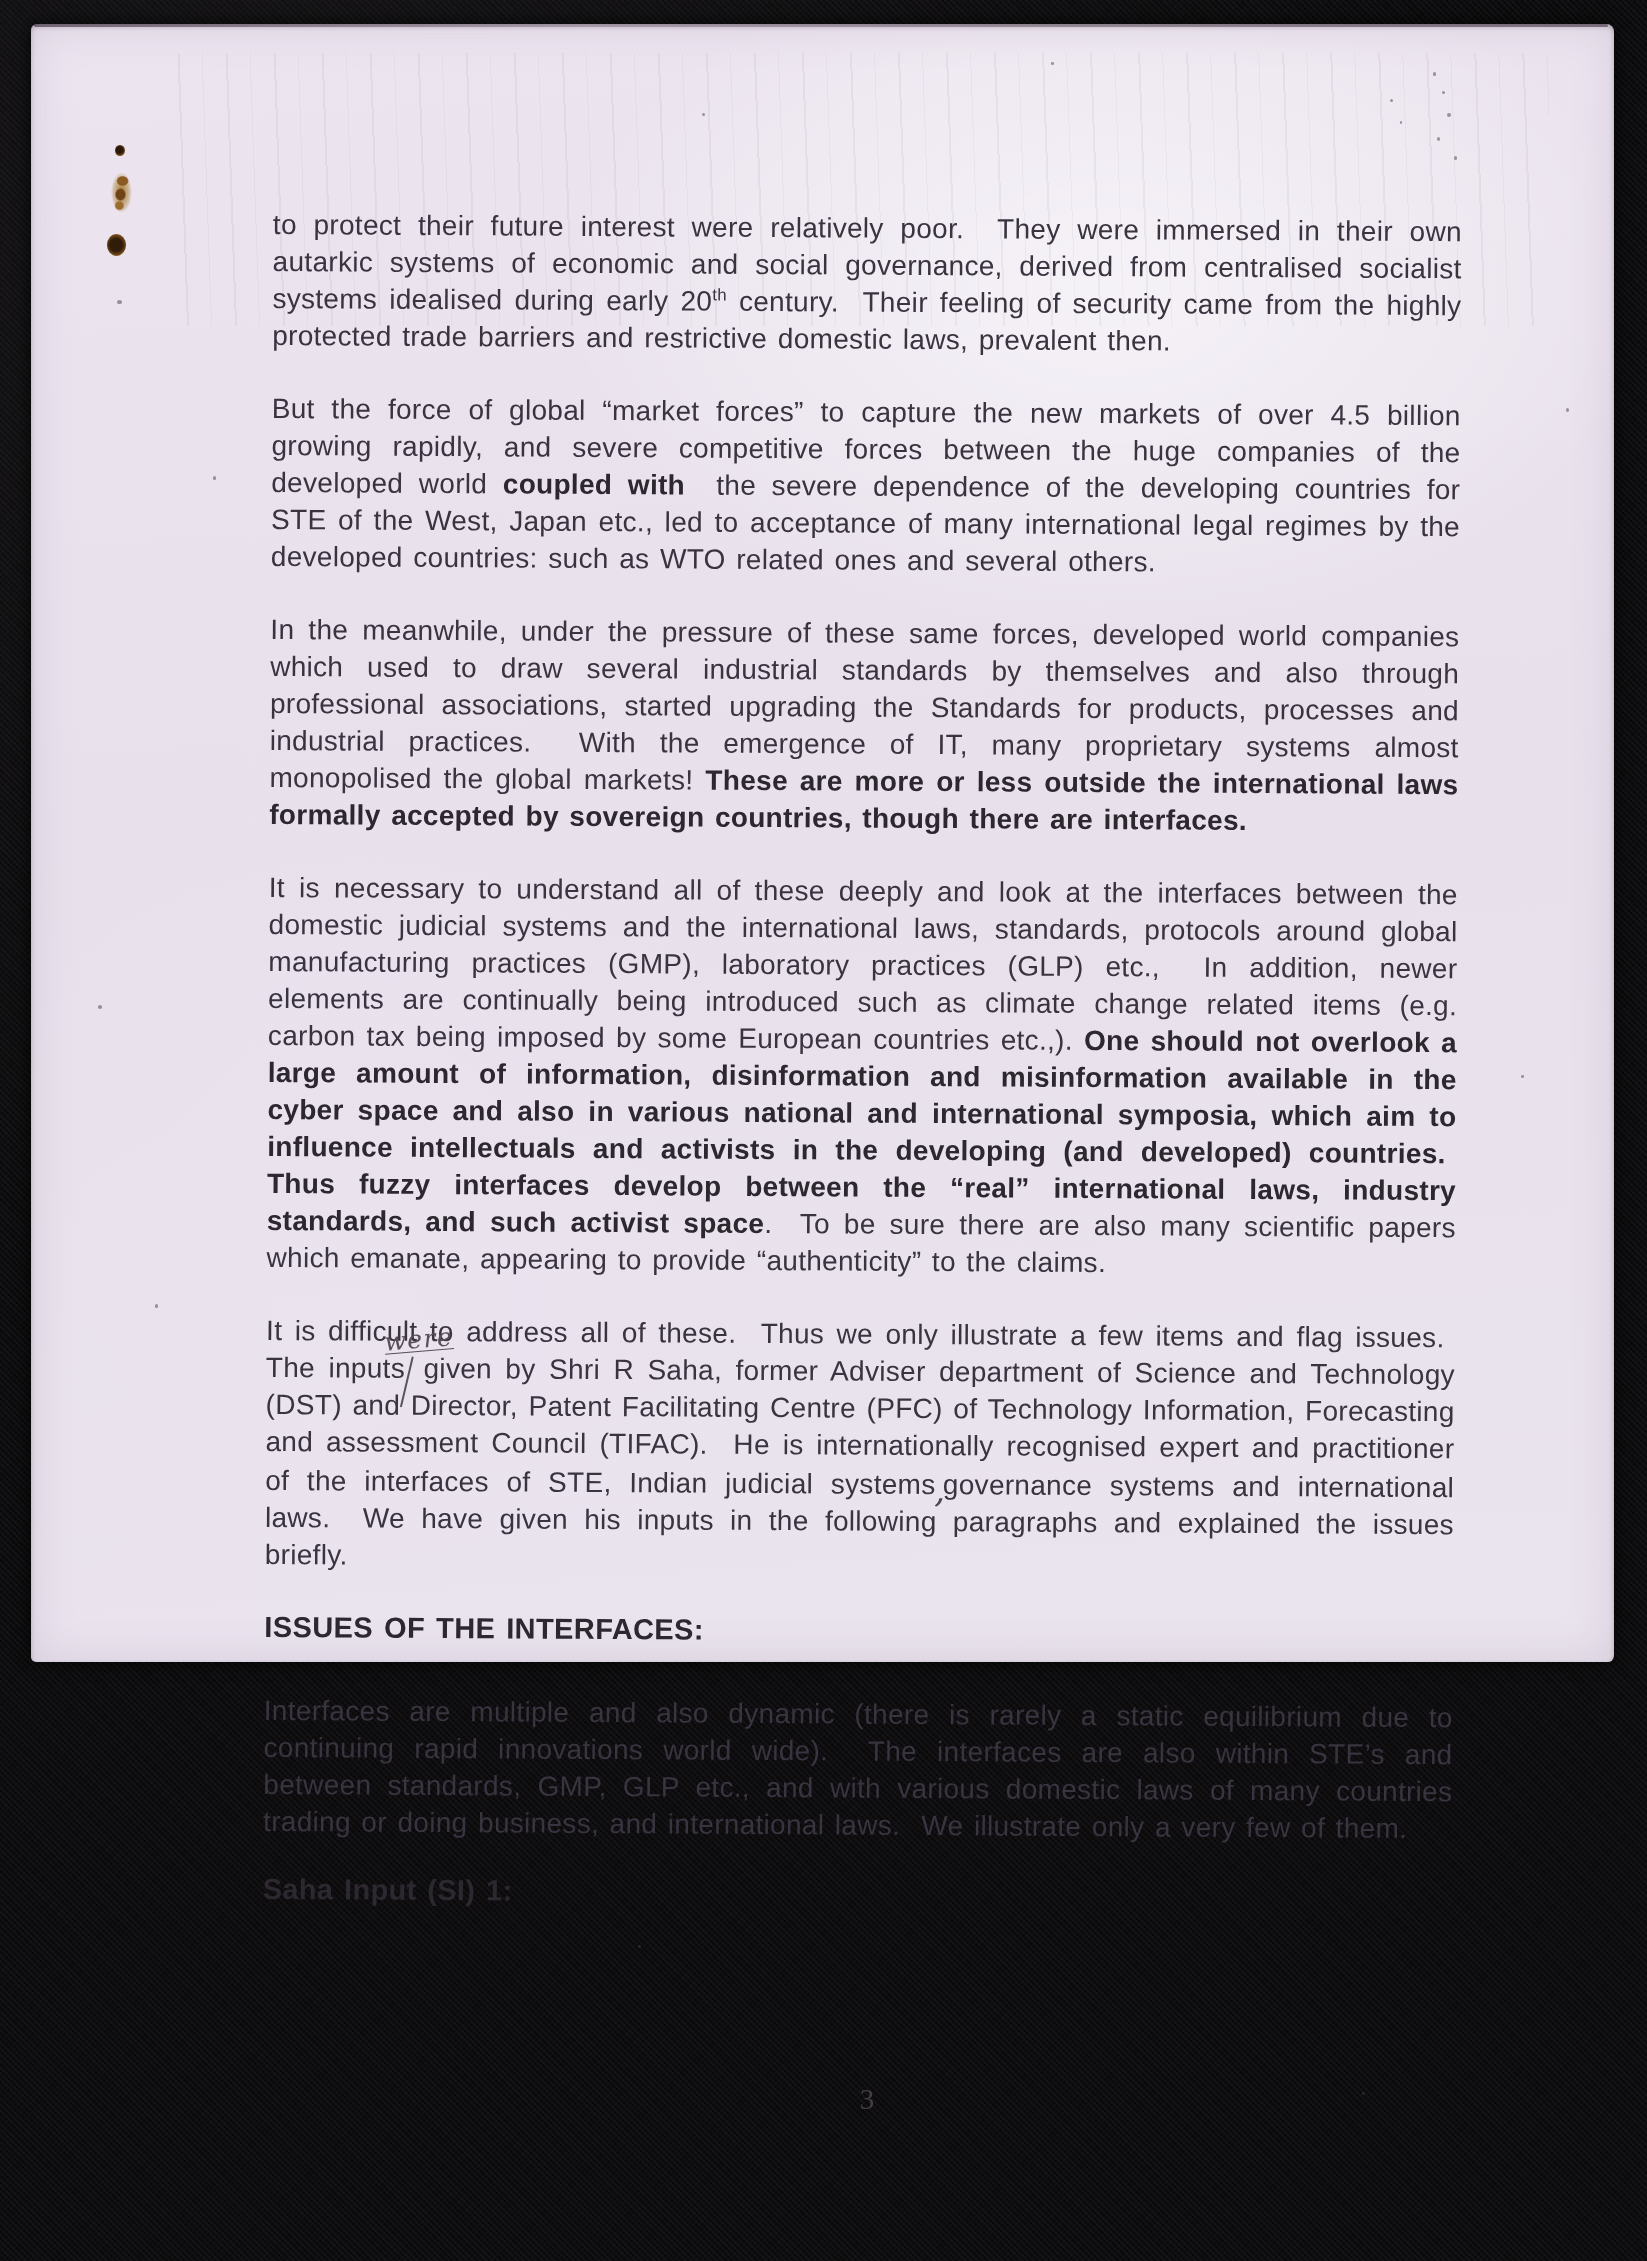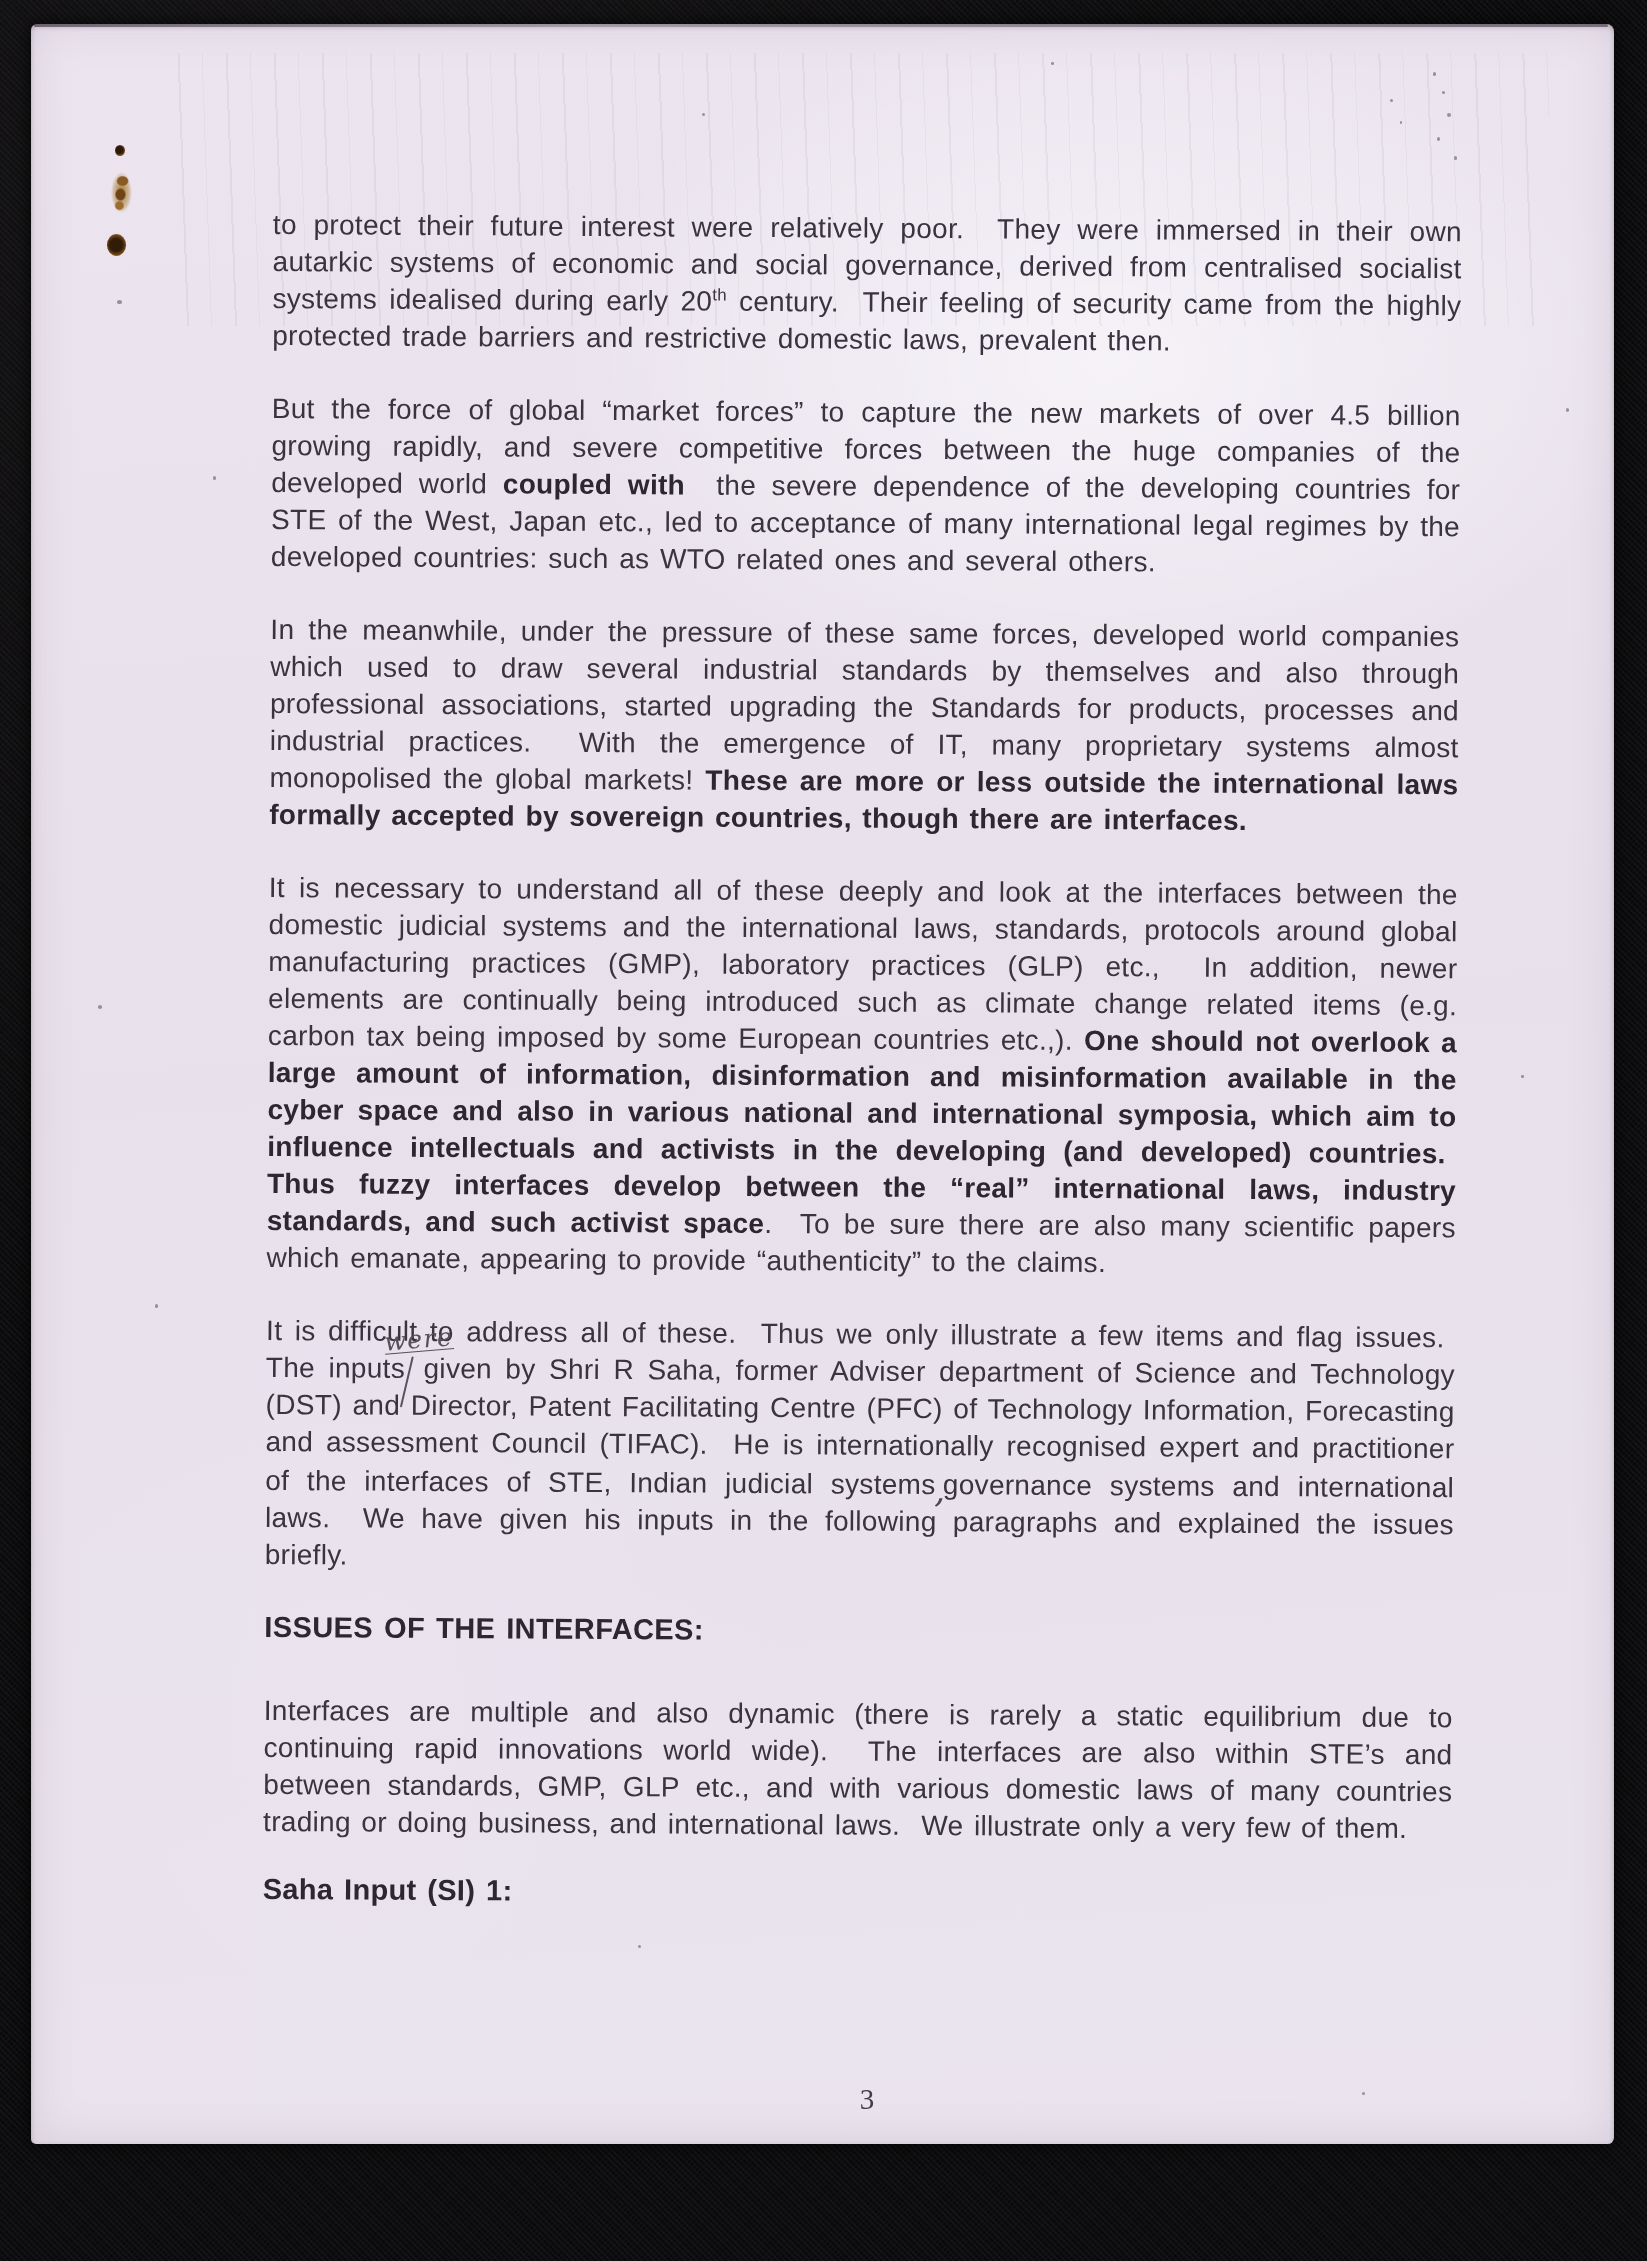--- a/index.html
+++ b/index.html
@@ -17,21 +17,21 @@
       repeating-linear-gradient(45deg, rgba(38,36,40,.28) 0 1.9px, transparent 1.9px 4.4px),
       repeating-linear-gradient(-45deg, rgba(26,24,28,.22) 0 1.3px, transparent 1.3px 3.8px);
     font-family: "Liberation Sans", sans-serif;
   }
 
   .paper {
     position: absolute;
     left: 30.5px;
     top: 24px;
     width: 1583px;
-    height: 2120px;
+    height: 1638px;
     border-radius: 6.4px 7.6px 6.4px 5.1px;
     background-color: #eae3ee;
     background-image:
       radial-gradient(889px 572px at 68% 16%, rgba(255,255,255,.55), transparent 62%),
       radial-gradient(635px 889px at 20% 80%, rgba(235,228,240,.6), transparent 70%),
       linear-gradient(176deg, #ece5f0 0%, #e8e1ec 48%, #eae4ee 100%);
     box-shadow:
       inset 0 0 44px rgba(120,100,125,.18),
       inset 0 2.5px 5.7px rgba(70,50,70,.30),
       0 0 16.5px rgba(0,0,0,.85);

